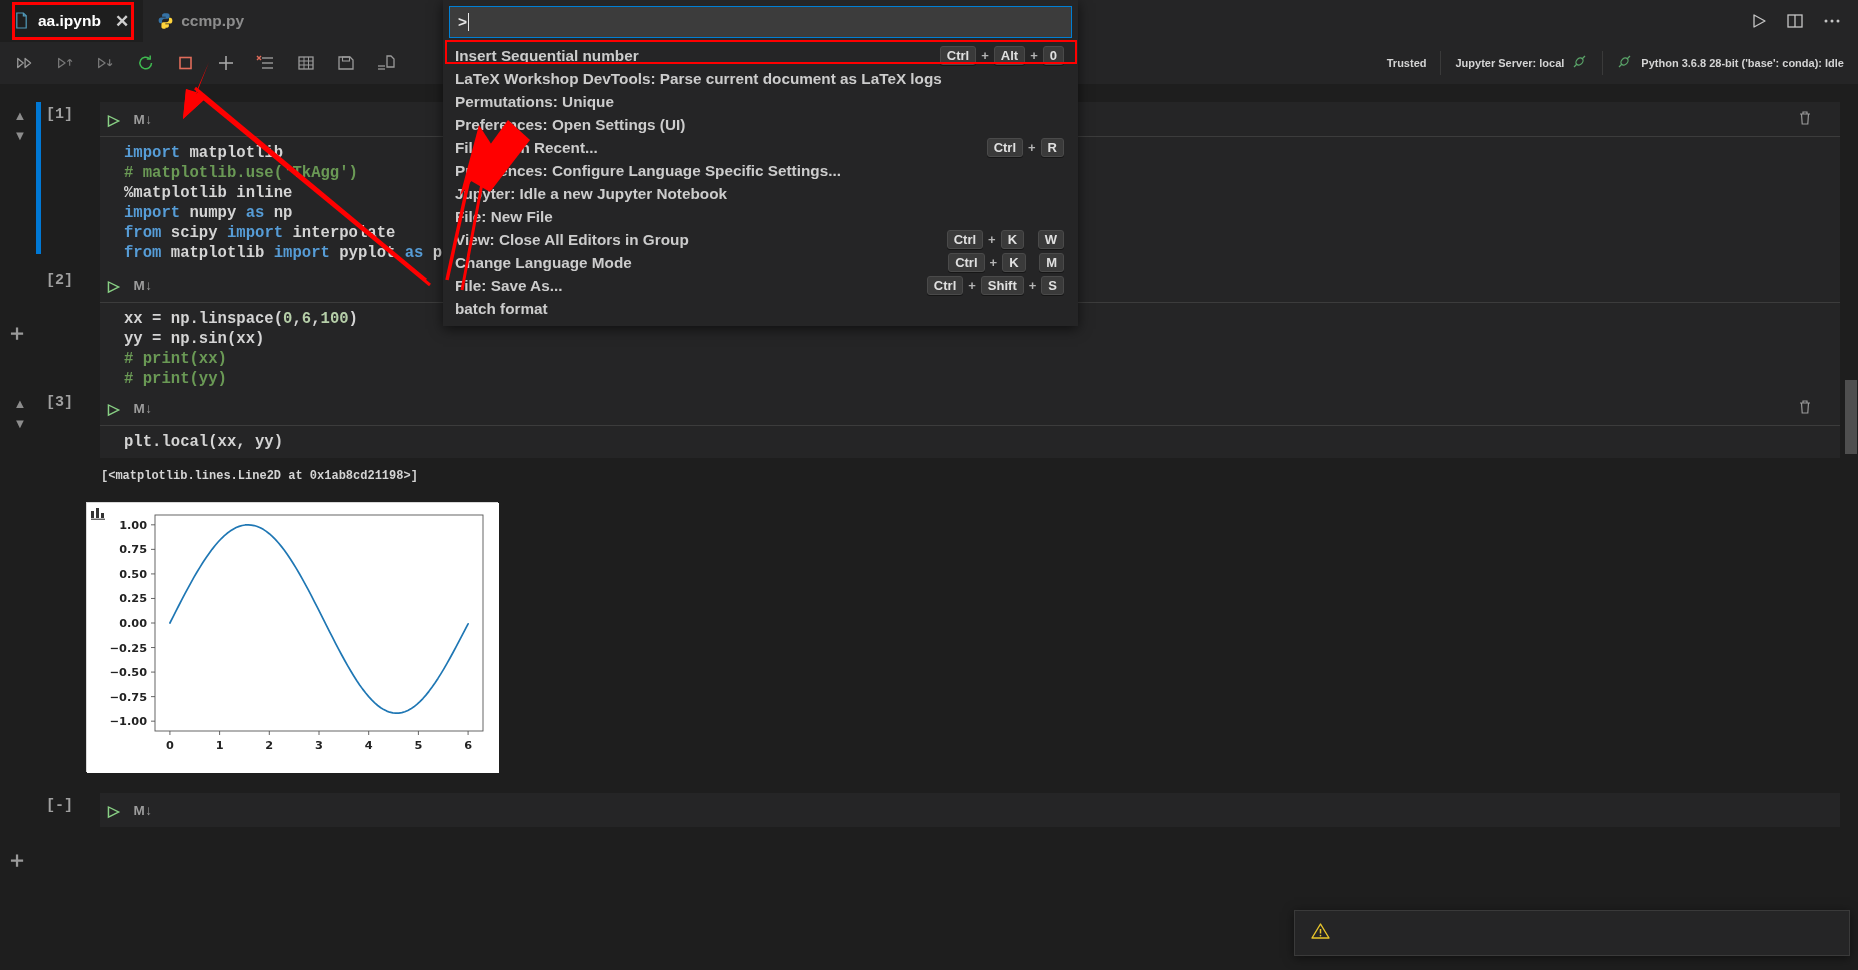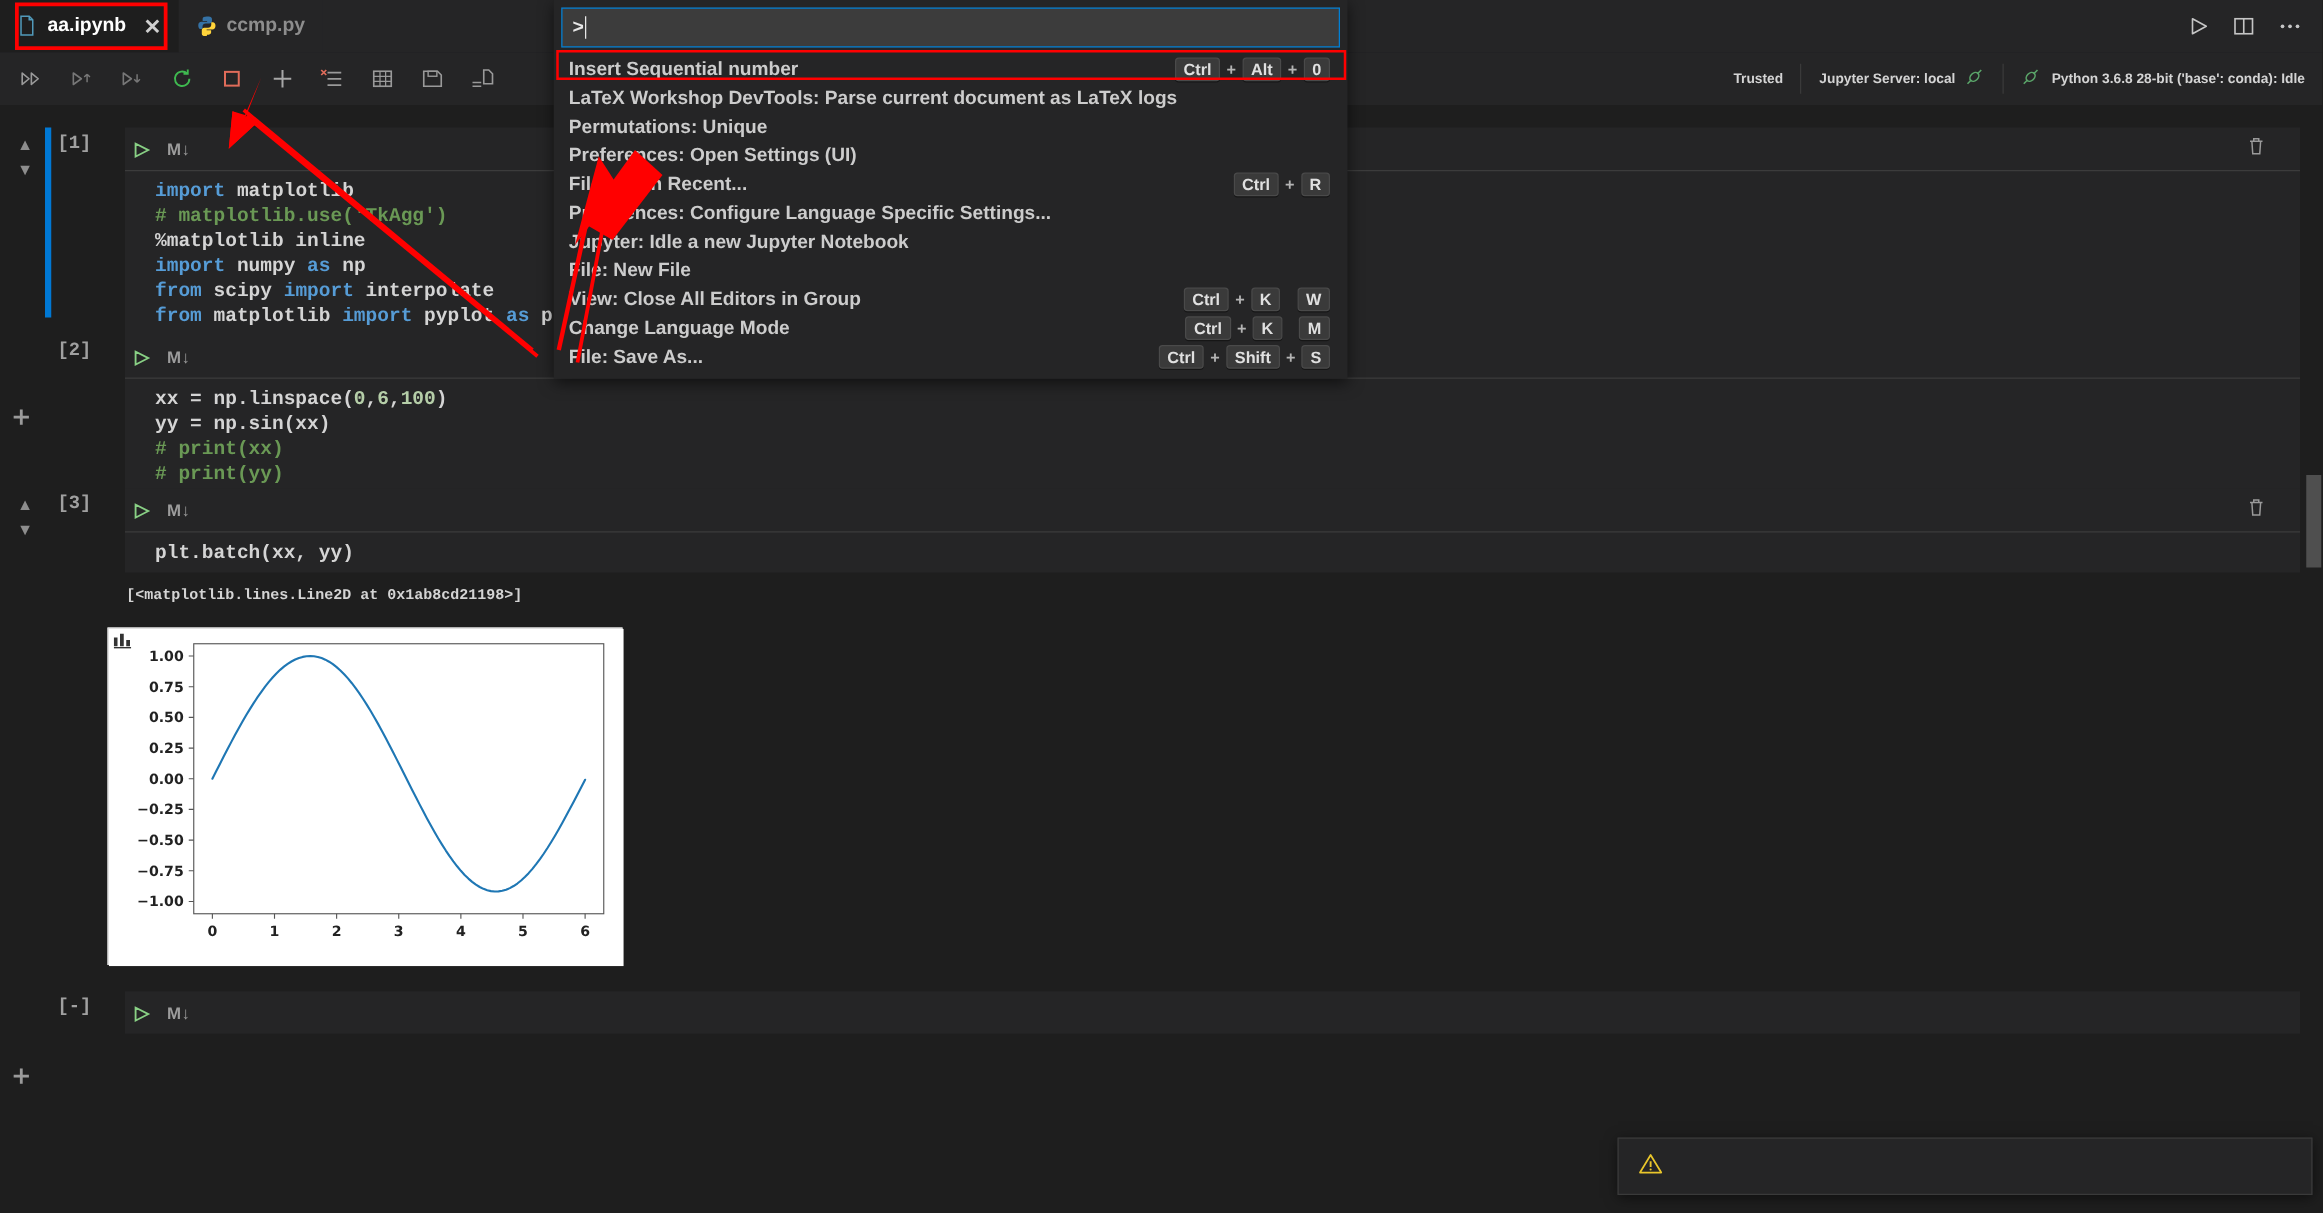--- a/index.html
+++ b/index.html
@@ -329,21 +329,21 @@
       <span class="exec-count" style="top:310px;">[3]</span>
       <div class="cell-header" style="top:307px;">
         <span class="cell-run">▷</span>
         <span class="cell-md">M↓</span>
         <span class="cell-trash">
           <svg width="14" height="16" viewBox="0 0 14 16">
               <path d="M2 4h10M5 4V2h4v2M3.5 4l.7 10h5.6l.7-10" fill="none" stroke="#9a9a9a" stroke-width="1.2"></path>
             </svg>
         </span>
       </div>
-      <div class="cell-code" style="top:341px;"><div><span class="pl">plt.batch(xx, yy)</span></div></div>
+      <div class="cell-code" style="top:341px;"><div><span class="pl">plt.local(xx, yy)</span></div></div>
 
       <div class="out-text" style="top:385px;">[&lt;matplotlib.lines.Line2D at 0x1ab8cd21198&gt;]</div>
 
       <div class="plotbox" style="top:418px;width:412px;height:270px;">
         <span class="plot-badge">
           <svg width="14" height="13" viewBox="0 0 14 13">
               <rect x="0" y="4" width="3" height="7" fill="#333"></rect>
               <rect x="5" y="1" width="3" height="10" fill="#333"></rect>
               <rect x="10" y="6" width="3" height="5" fill="#333"></rect>
               <line x1="0" y1="12.2" x2="14" y2="12.2" stroke="#333" stroke-width="1.1"></line>
@@ -477,20 +477,24 @@
         <div class="pitem">
           <span class="plabel">File: Save As...</span>
           <span class="pright">
             <span class="kbd">Ctrl</span>
             <span class="kplus">+</span>
             <span class="kbd">Shift</span>
             <span class="kplus">+</span>
             <span class="kbd">S</span>
           </span>
         </div>
+        <div class="pitem">
+          <span class="plabel">batch format</span>
+          <span class="pright"></span>
+        </div>
       </div>
   </div>
   <div class="palette-sel-highlight" style="left:445px; top:40px; width:632px; height:24px;"></div>
 
   <svg class="arrows" width="1858" height="970">
 
     <g>
       <path d="M209,62 L196,95 L206,98 L183,119 L186,89 L196,92 Z" fill="#ff0000"></path>
       <path d="M197,93 L430,285" stroke="#ff0000" stroke-width="3" fill="none"></path>
       <path d="M195,88 L426,280" stroke="#ff0000" stroke-width="3" fill="none"></path>

